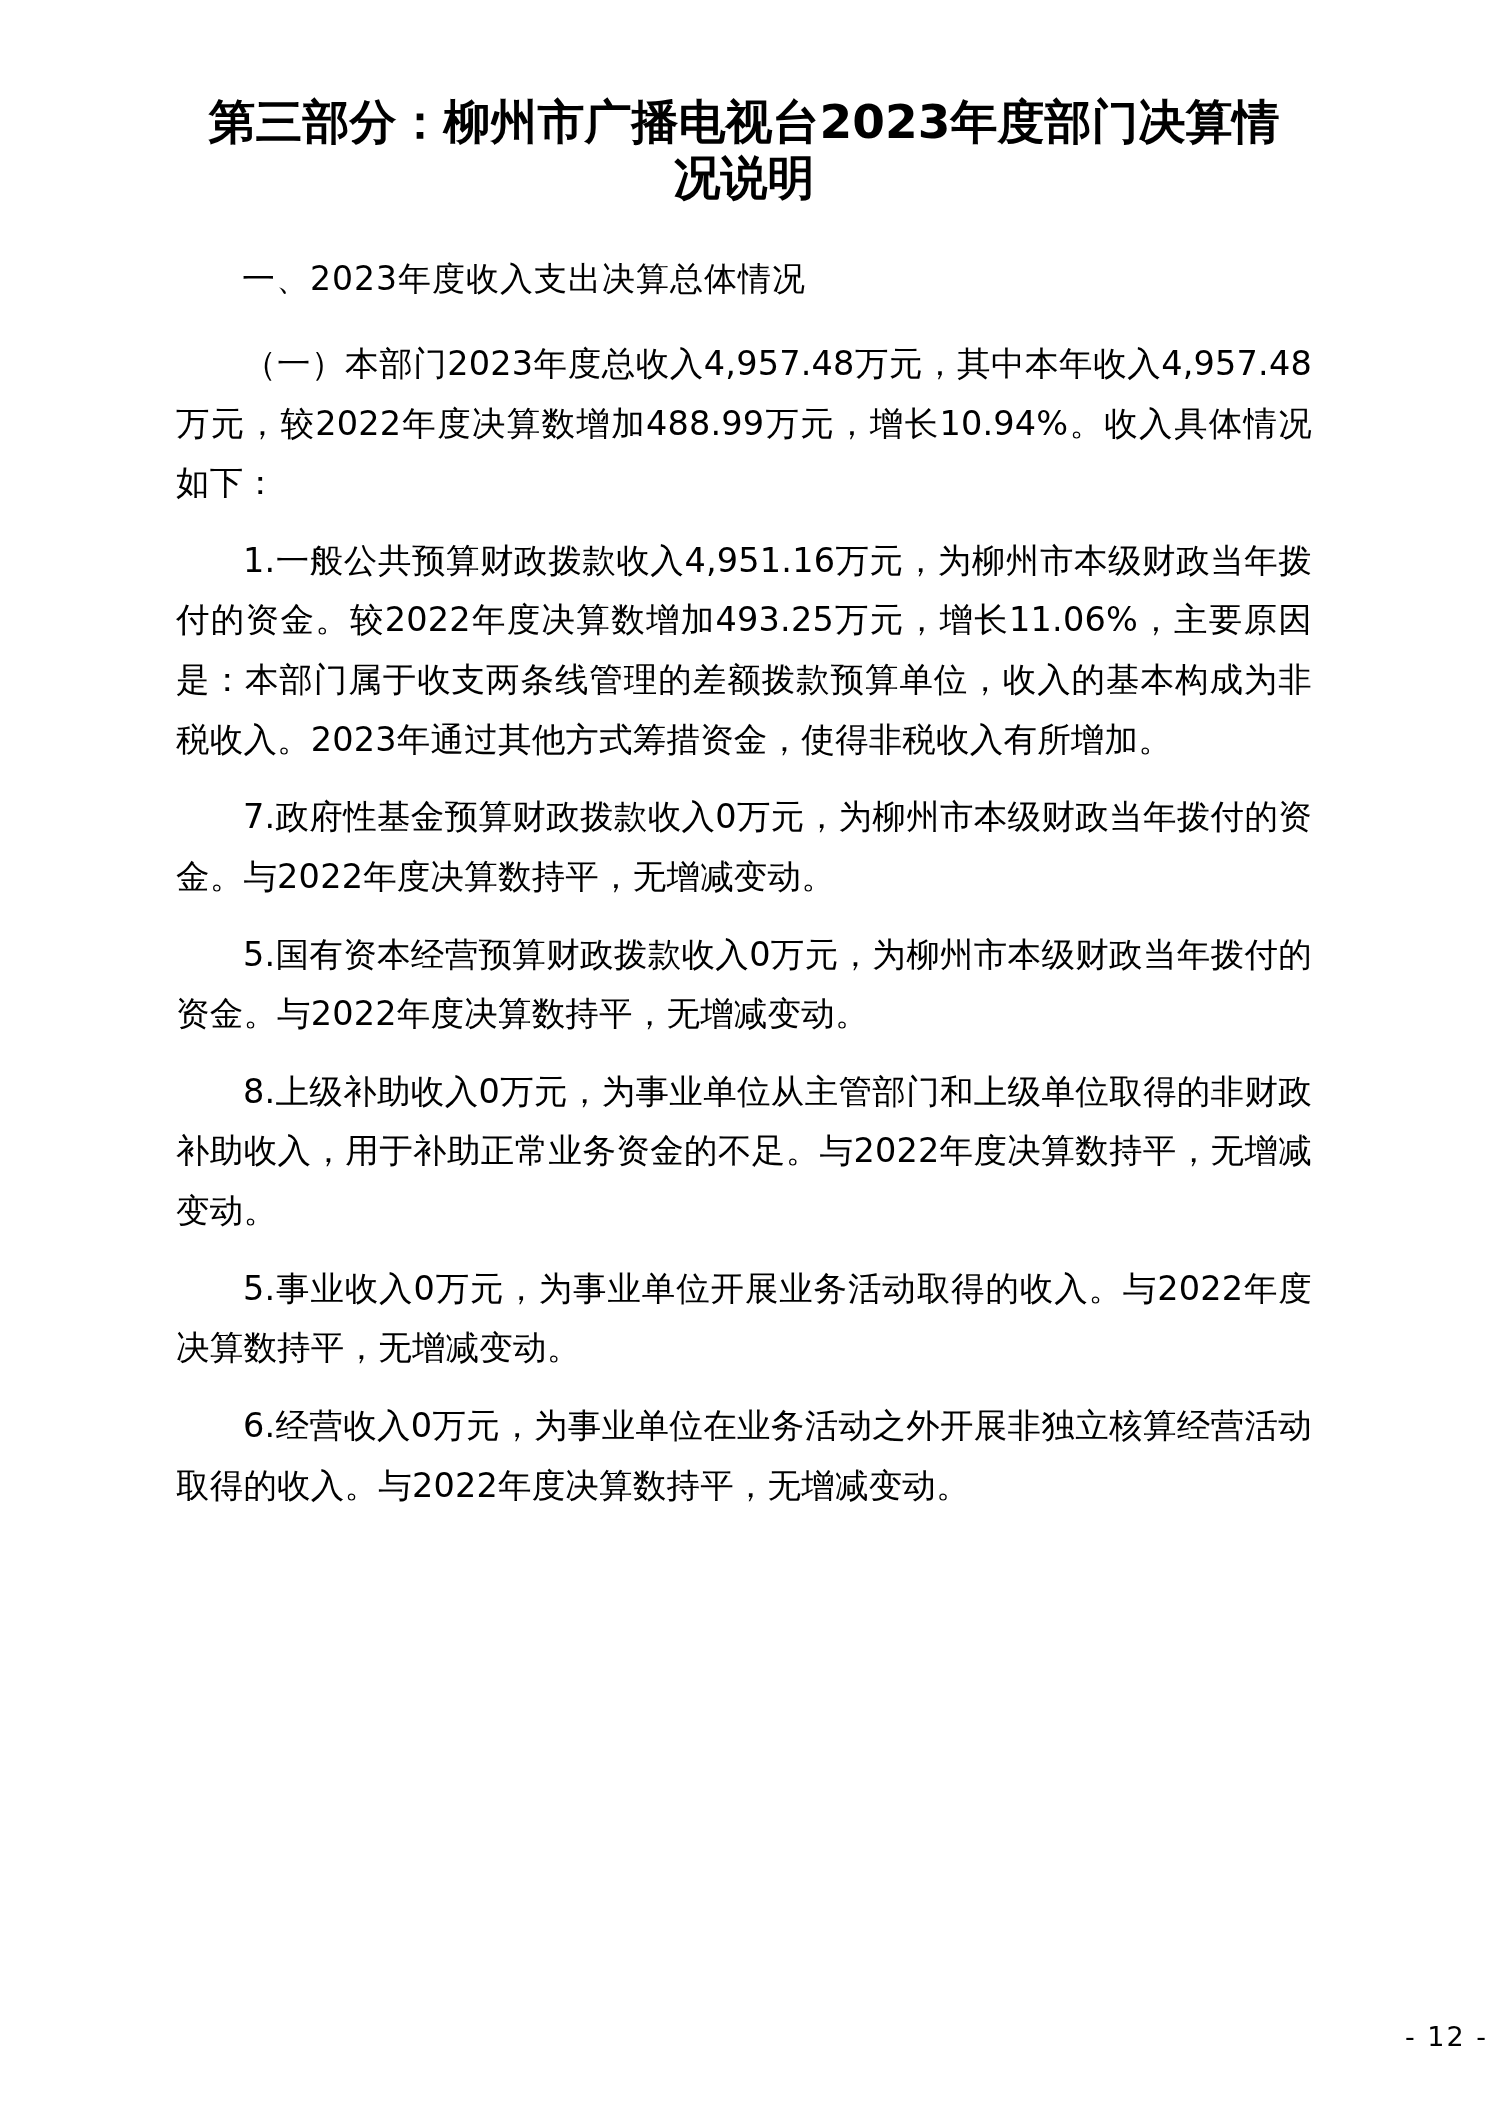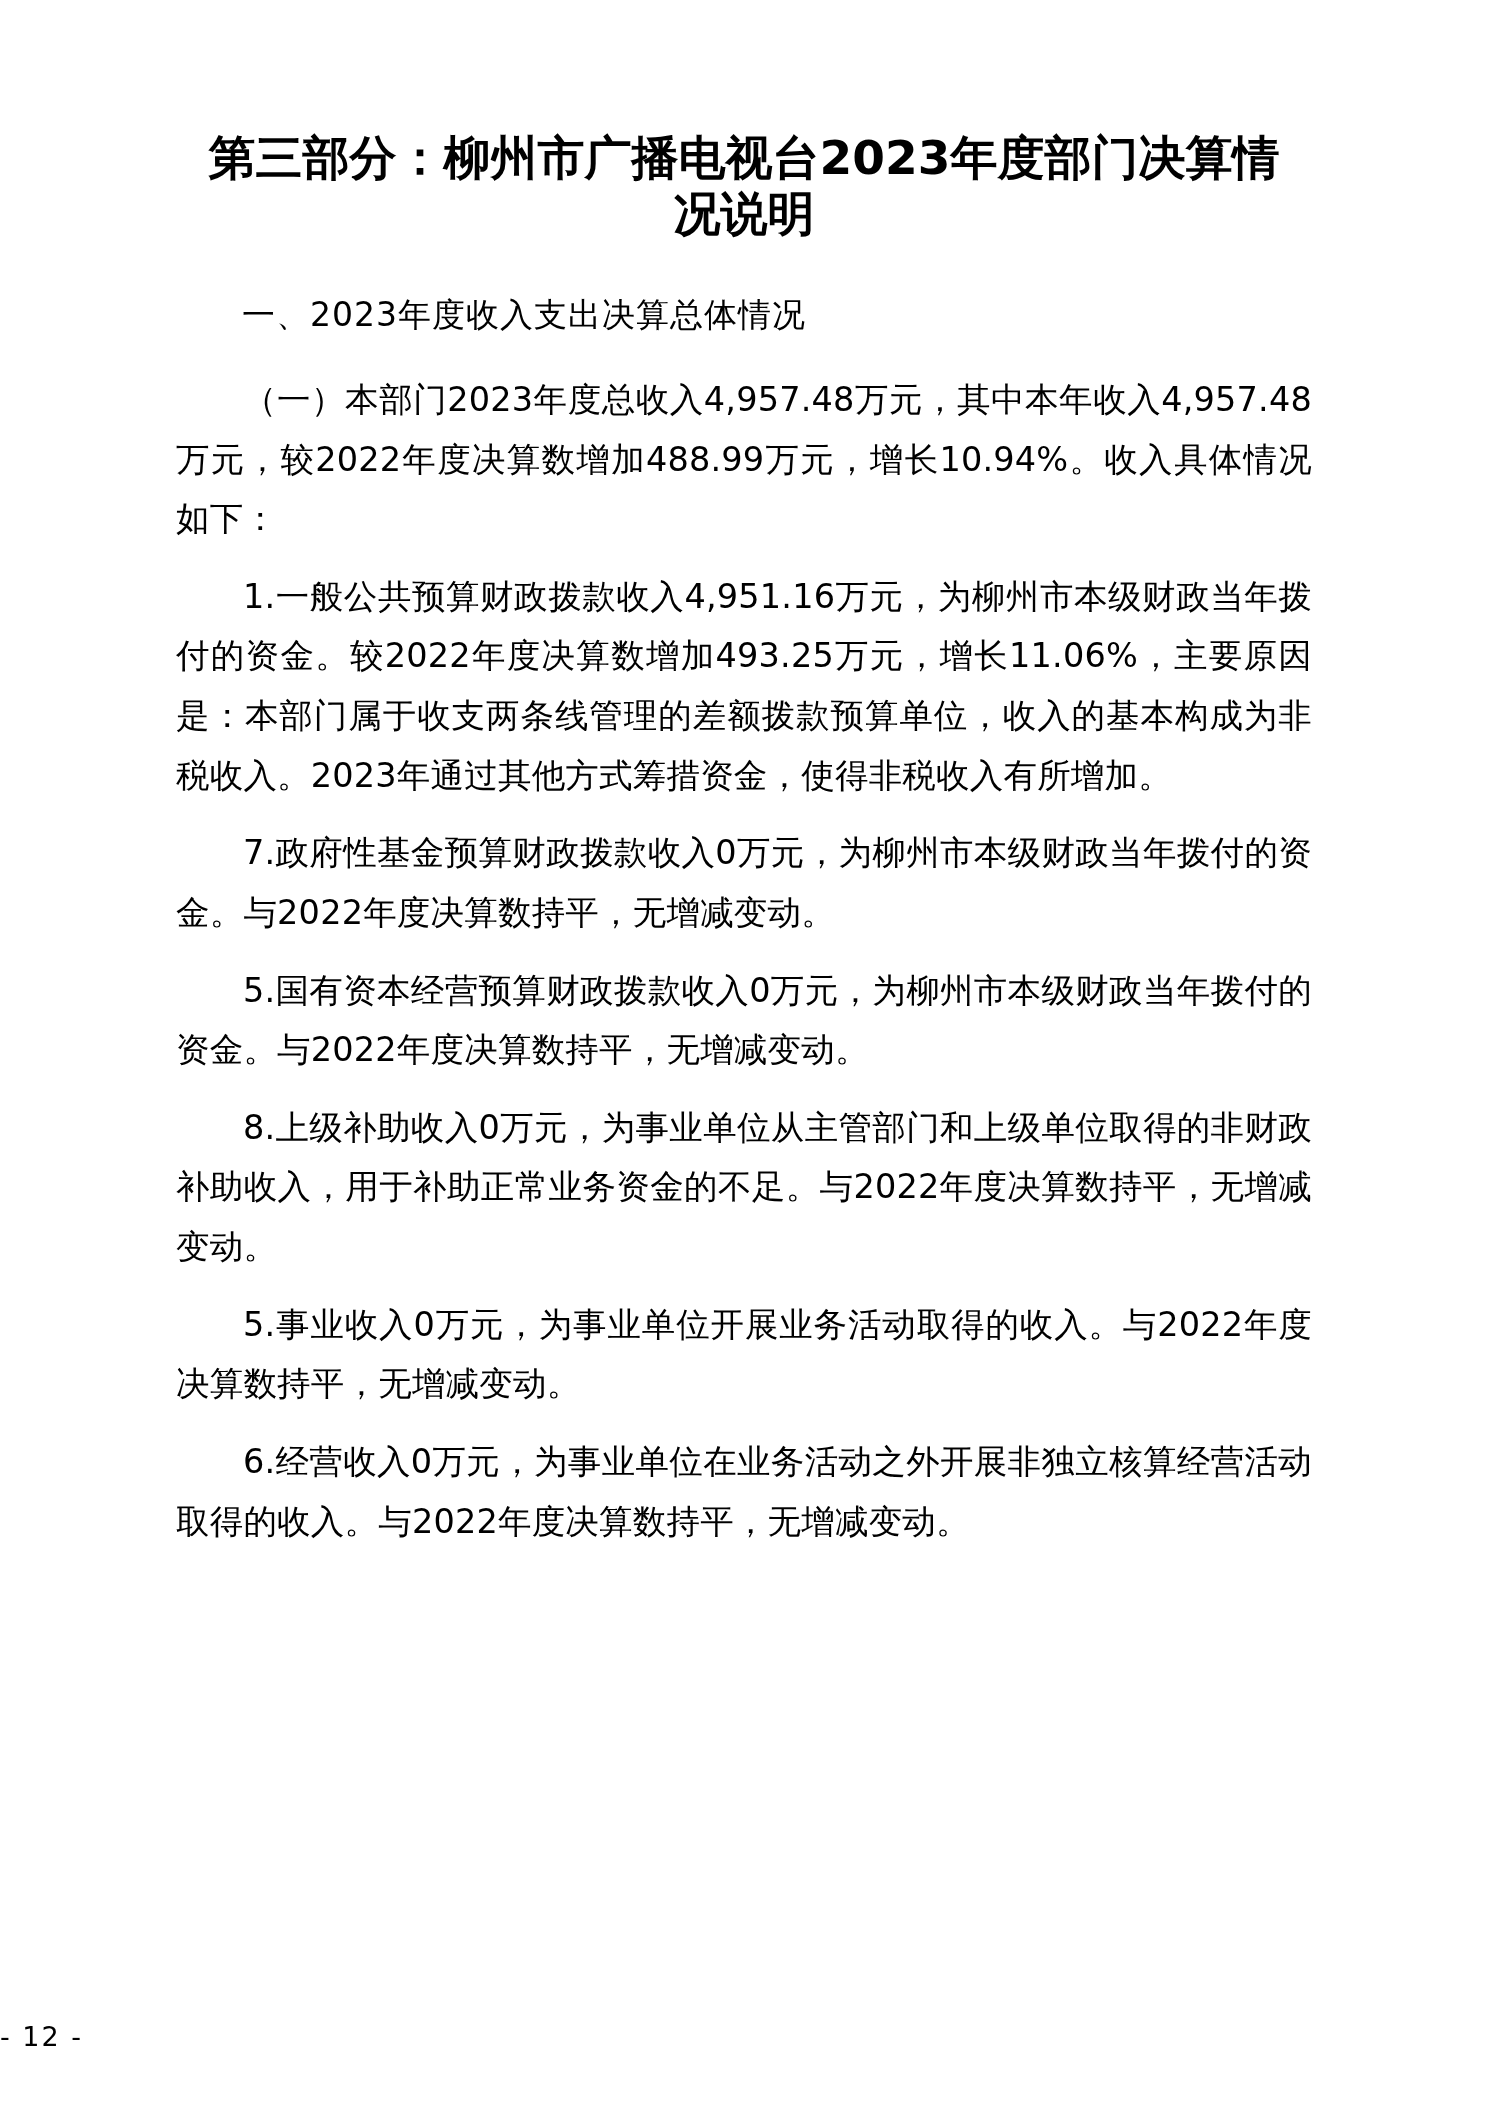--- a/index.html
+++ b/index.html
@@ -12,21 +12,21 @@
     height: 2104px;
     font-family: "DejaVu Sans", sans-serif;
     color: #000000;
     position: relative;
     overflow: hidden;
   }
   .page {
     width: 1488px;
     height: 2104px;
     box-sizing: border-box;
-    padding: 112px 176px 0 176px;
+    padding: 76px 176px 0 176px;
     position: relative;
   }
   .doc-title {
     font-family: "DejaVu Sans", sans-serif;
     font-weight: bold;
     font-size: 47px;
     line-height: 1.20;
     text-align: center;
     letter-spacing: 0px;
     margin: 18px 0 0 0;
@@ -48,21 +48,21 @@
     letter-spacing: 0.2px;
   }
   .para.first-para {
     margin-top: 30px;
   }
   .page-number {
     position: absolute;
     left: 0;
     right: 0;
     bottom: 52px;
-    text-align: left;
+    text-align: right;
     font-size: 27px;
     letter-spacing: 2px;
   }
 </style>
 </head>
 <body>
 
 <div class="page">
 
   <h1 class="doc-title">第三部分：柳州市广播电视台2023年度部门决算情况说明</h1>

